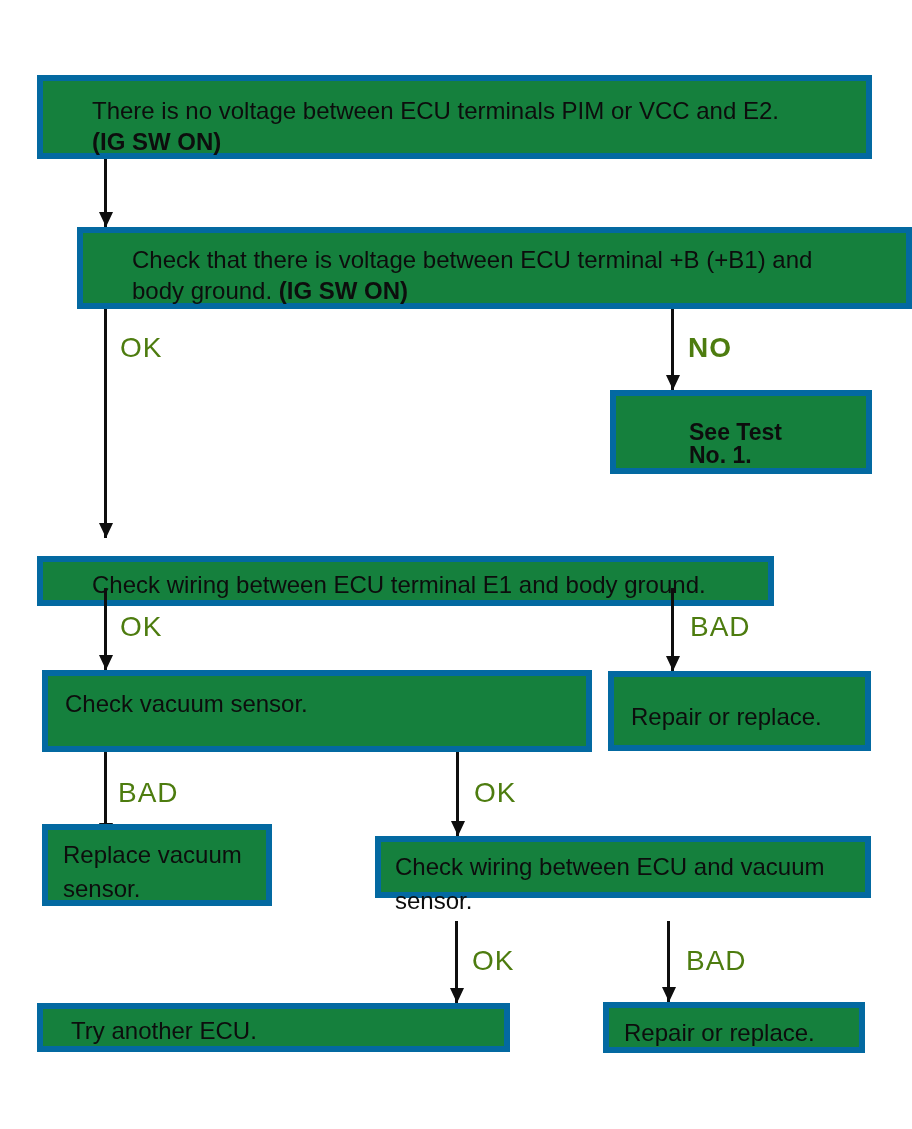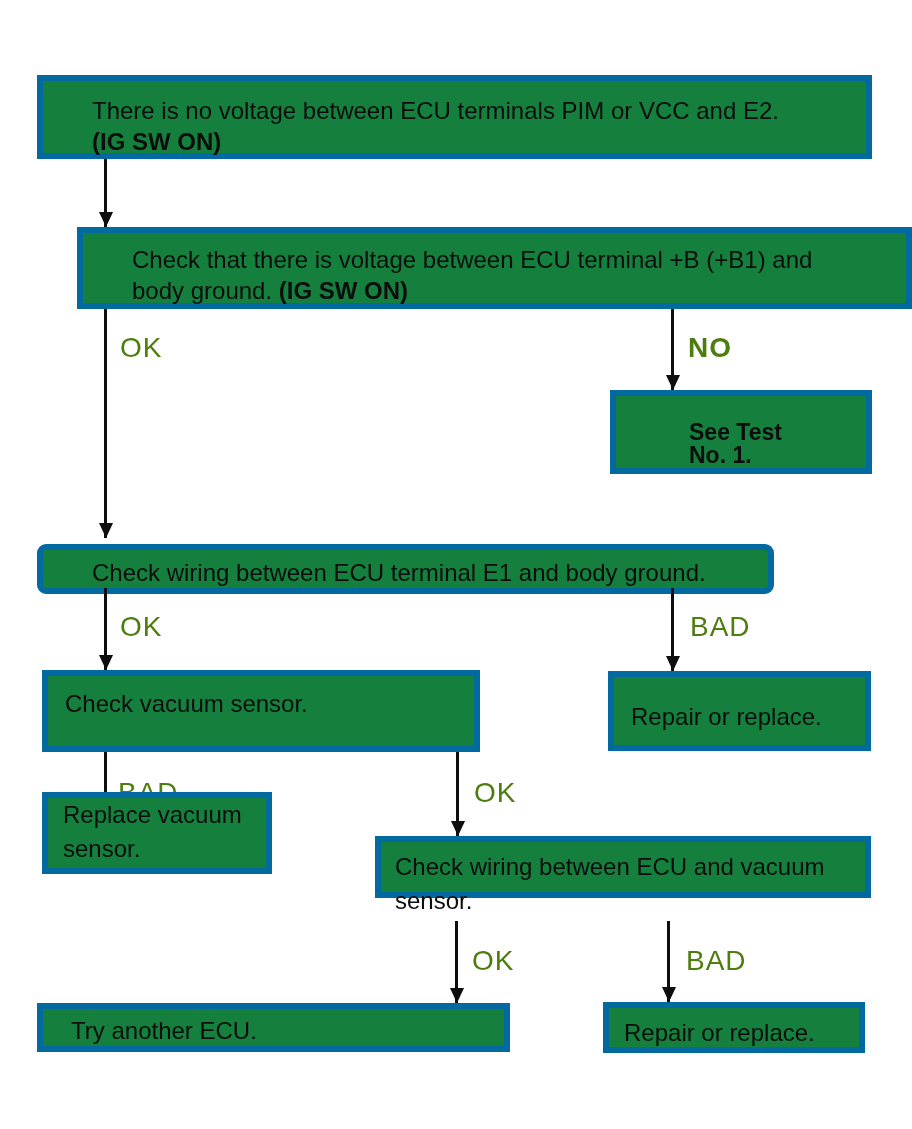--- a/index.html
+++ b/index.html
@@ -20,24 +20,24 @@
     font-size: 24px;
     line-height: 31px;
     color: #0d0d0d;
   }
   .bold { font-weight: 700; }
   
   #b1   { left: 37px;  top: 75px;   width: 835px; height: 84px; padding: 14px 28px 0 49px; }
   #b2   { left: 37px;  top: 227px;  width: 835px; height: 82px; padding: 11px 24px 0 49px; margin-left: 40px; }
   #bsee { left: 610px; top: 390px;  width: 262px; height: 84px; padding: 25px 16px 0 73px;
           font-weight: 700; font-size: 23px; line-height: 23px; }
-  #b3   { left: 37px;  top: 544px;  width: 737px; height: 50px; padding: 8px 16px 0 49px; line-height: 30px; border-radius: 9px; }
-  #b4   { left: 42px;  top: 670px;  width: 438px; height: 82px; padding: 12px 18px 0 17px; }
+  #b3   { left: 37px;  top: 556px;  width: 737px; height: 50px; padding: 8px 16px 0 49px; line-height: 30px; }
+  #b4   { left: 42px;  top: 670px;  width: 550px; height: 82px; padding: 12px 18px 0 17px; }
   #b5   { left: 608px; top: 671px;  width: 263px; height: 80px; padding: 24px 8px 0 17px; }
-  #b6   { left: 42px;  top: 792px;  width: 230px; height: 82px; padding: 0 10px 0 15px; line-height: 34px; }
+  #b6   { left: 42px;  top: 824px;  width: 230px; height: 82px; padding: 8px 10px 0 15px; line-height: 34px; }
   #b7   { left: 375px; top: 836px;  width: 496px; height: 62px; padding: 8px 18px 0 14px; line-height: 34px; }
   #b8   { left: 37px;  top: 1003px; width: 473px; height: 49px; padding: 7px 10px 0 28px; line-height: 30px; }
   #b9   { left: 603px; top: 1002px; width: 262px; height: 51px; padding: 10px 8px 0 15px; line-height: 30px; }
   
   .vline {
     position: absolute;
     width: 3px;
     background: #0e0e0e;
   }
   .vline::after {

